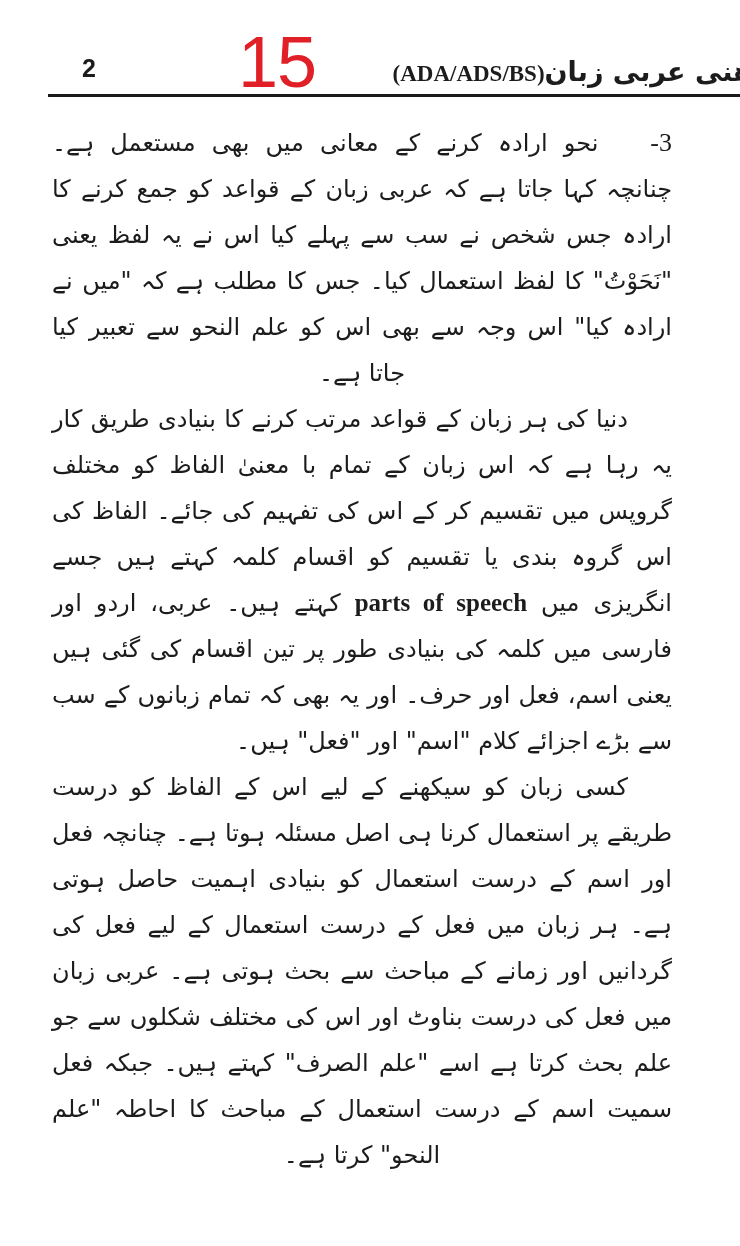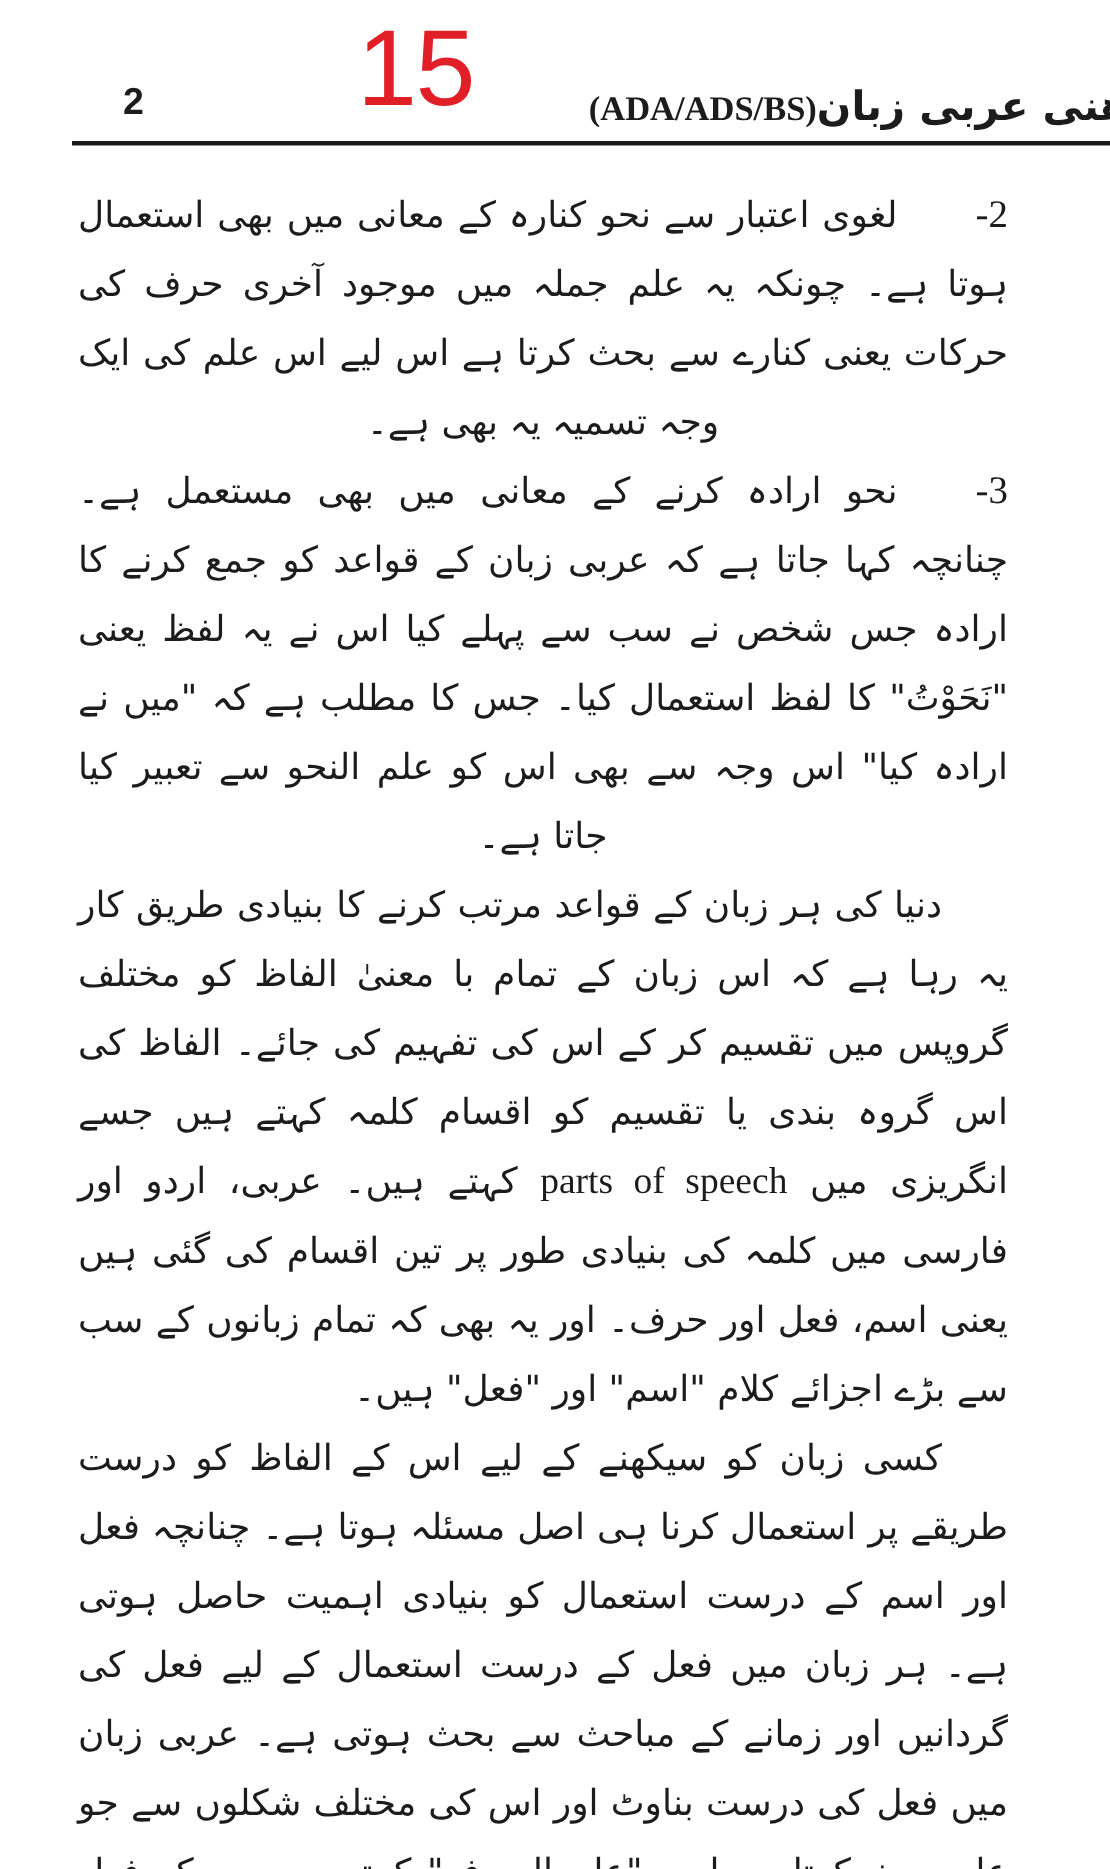--- a/index.html
+++ b/index.html
@@ -14,21 +14,21 @@
   .page{position:relative;width:740px;height:1246px;background:#fff;}
 
   
   .hdr{position:relative;height:108px;}
   .page-num{
     position:absolute;left:82px;top:56px;
     font-family:"Liberation Sans",sans-serif;
     font-weight:bold;font-size:25px;line-height:1;
   }
   .lesson-num{
-    position:absolute;left:238px;top:10px;
+    position:absolute;left:238px;top:26px;
     font-family:"Liberation Sans",sans-serif;
     font-size:72px;line-height:1;font-weight:500;
     letter-spacing:-1px;
   }
   .running-title{
     position:absolute;right:-12px;top:54px;
     direction:rtl;white-space:nowrap;
     font-weight:bold;font-size:27px;line-height:1.3;
   }
   .running-title .latin{
@@ -55,21 +55,21 @@
     font-family:"Liberation Serif",serif;
     font-size:26px;
     direction:ltr;unicode-bidi:embed;
     margin-left:52px; 
   }
   .center-last{text-align-last:center;}
   .indent{text-indent:44px;}
   .latin-inline{
     font-family:"Liberation Serif",serif;
     font-size:25px;
-    direction:ltr;unicode-bidi:embed;
+    direction:ltr;unicode-bidi:embed;font-weight:bold;
   }
 </style>
 </head>
 <body>
 
 <div class="page">
 
   <header class="hdr">
     <div class="page-num">2</div>
 
@@ -77,23 +77,20 @@
 
     <div class="running-title">
       <span>ھنی عربی زبان</span><span class="latin">(ADA/ADS/BS)</span>
     </div>
 
     <div class="hdr-rule"></div>
   </header>
 
   <main class="content">
 
-    <p class="item center-last">
-      <span class="item-marker">-2</span><span>لغوی اعتبار سے نحو کنارہ کے معانی میں بھی استعمال ہوتا ہے۔ چونکہ یہ علم جملہ میں موجود آخری حرف کی حرکات یعنی کنارے سے بحث کرتا ہے اس لیے اس علم کی ایک وجہ تسمیہ یہ بھی ہے۔</span>
-    </p>
 
     <p class="item center-last">
       <span class="item-marker">-3</span><span>نحو ارادہ کرنے کے معانی میں بھی مستعمل ہے۔ چنانچہ کہا جاتا ہے کہ عربی زبان کے قواعد کو جمع کرنے کا ارادہ جس شخص نے سب سے پہلے کیا اس نے یہ لفظ یعنی "نَحَوْتُ" کا لفظ استعمال کیا۔ جس کا مطلب ہے کہ "میں نے ارادہ کیا" اس وجہ سے بھی اس کو علم النحو سے تعبیر کیا جاتا ہے۔</span>
     </p>
 
 
     <p class="indent">
       <span>دنیا کی ہر زبان کے قواعد مرتب کرنے کا بنیادی طریق کار یہ رہا ہے کہ اس زبان کے تمام با معنیٰ الفاظ کو مختلف گروپس میں تقسیم کر کے اس کی تفہیم کی جائے۔ الفاظ کی اس گروہ بندی یا تقسیم کو اقسام کلمہ کہتے ہیں جسے انگریزی میں </span><span class="latin-inline">parts of speech</span><span> کہتے ہیں۔ عربی، اردو اور فارسی میں کلمہ کی بنیادی طور پر تین اقسام کی گئی ہیں یعنی اسم، فعل اور حرف۔ اور یہ بھی کہ تمام زبانوں کے سب سے بڑے اجزائے کلام "اسم" اور "فعل" ہیں۔</span>
     </p>
 

